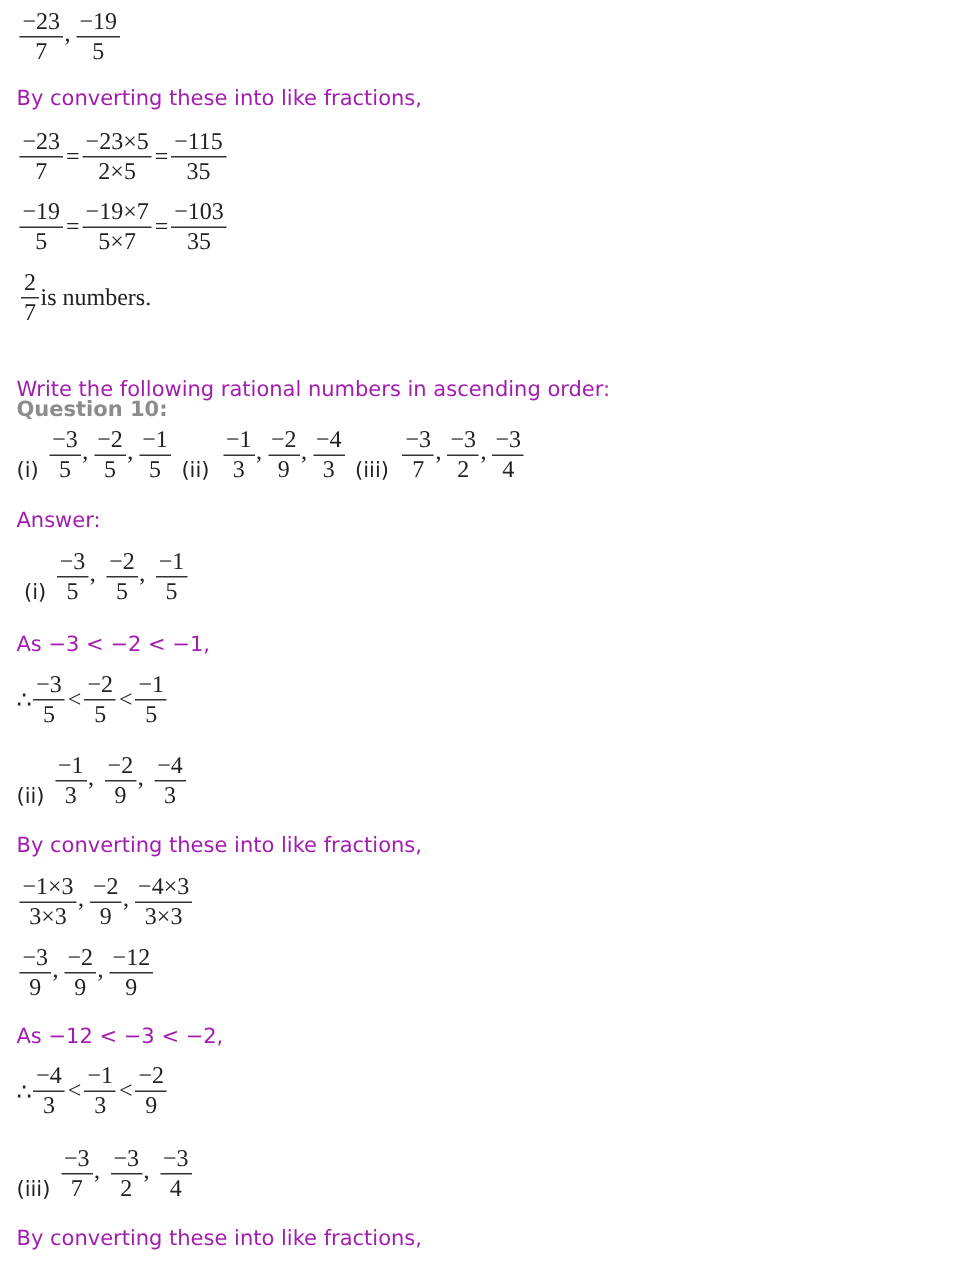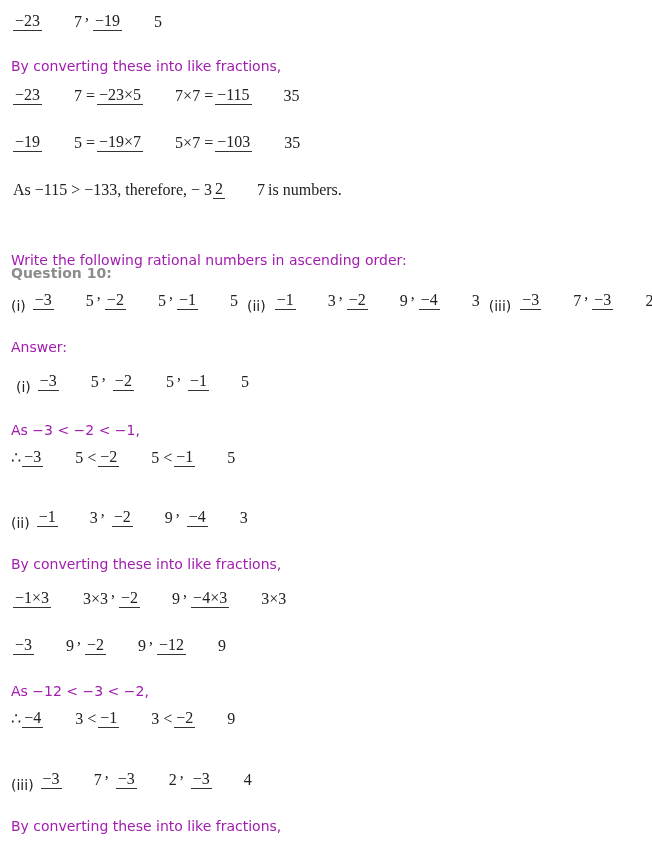--- a/index.html
+++ b/index.html
@@ -1,21 +1,21 @@
 <!DOCTYPE html>
 <html><head>
 <meta charset="utf-8">
 <style>
   html, body { margin: 0; padding: 0; background: #ffffff; }
   body { width: 652px; height: 842px; position: relative; overflow: hidden; color: #222; }
   .abs { position: absolute; }
   .verdana { font-family: "DejaVu Sans", sans-serif; font-size: 14px; color: #a21caf; white-space: nowrap; }
   .heading { font-family: "DejaVu Sans", sans-serif; font-weight: bold; font-size: 14px; color: #8c8c8c; margin-top: 35px; }
   .math { display: flex; align-items: center; font-family: "Liberation Serif", serif; font-size: 16px; color: #222; white-space: nowrap; }
-  .frac { display: inline-flex; flex-direction: row; align-items: center; margin: 0 1px; gap: 30px; }
+  .frac { display: inline-flex; flex-direction: column; align-items: center; margin: 0 1px; }
   .frac .num { padding: 0 2px 1px; border-bottom: 1px solid #333; line-height: 17px; }
   .frac .den { padding: 1px 2px 0; line-height: 18px; }
   .op { margin: 0 1px; }
   .comma { align-self: flex-end; margin: 0 3px 12px 0; }
   .lbl { font-family: "DejaVu Sans", sans-serif; font-size: 14px; color: #222; align-self: flex-end; margin-right: 6px; margin-bottom: 1px; }
   .lblmid { font-family: "DejaVu Sans", sans-serif; font-size: 14px; color: #222; align-self: flex-end; margin: 0 8px 1px 6px; }
 </style>
 </head>
 <body>
 
@@ -34,21 +34,21 @@
 <div class="abs verdana" style="left:11px;top:58px;">By converting these into like fractions,</div>
 
 <div class="abs math" style="left:12px;top:86px;">
   <span class="frac">
       <span class="num">−23</span>
       <span class="den">7</span>
     </span>
   <span class="op">=</span>
   <span class="frac">
       <span class="num">−23×5</span>
-      <span class="den">7×7</span>
+      <span class="den">2×5</span>
     </span>
   <span class="op">=</span>
   <span class="frac">
       <span class="num">−115</span>
       <span class="den">35</span>
     </span>
 </div>
 
 <div class="abs math" style="left:12px;top:133px;">
   <span class="frac">
@@ -61,21 +61,20 @@
       <span class="den">5×7</span>
     </span>
   <span class="op">=</span>
   <span class="frac">
       <span class="num">−103</span>
       <span class="den">35</span>
     </span>
 </div>
 
 <div class="abs math" style="left:13px;top:180px;">
-  <span>As −115 &gt; −133,  therefore, − 3</span>
   <span class="frac" style="font-size:16px;">
       <span class="num" style="border-bottom:1px solid #333;">2</span>
       <span class="den">7</span>
     </span>
   <span>is numbers.</span>
 </div>
 
 <div class="abs heading" style="left:11px;top:230px;">Question 10:</div>
 
 <div class="abs verdana" style="left:11px;top:240px;margin-top:12px;">Write the following rational numbers in ascending order:</div>

